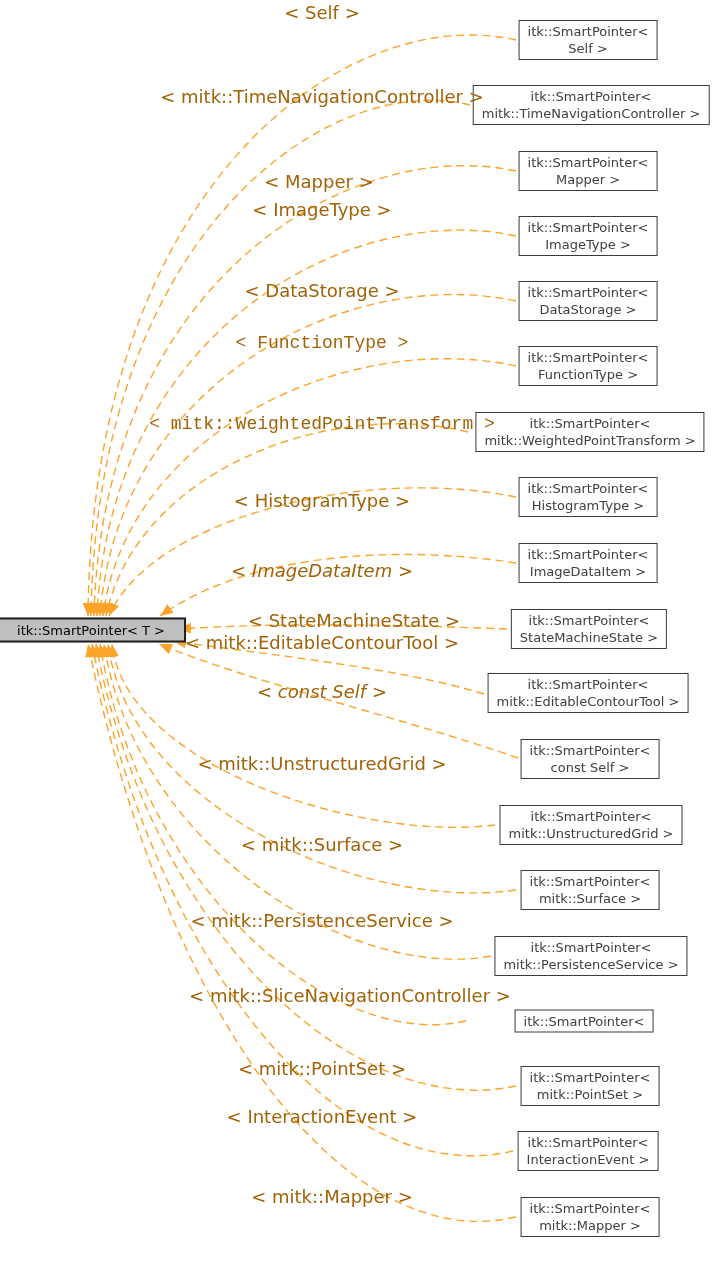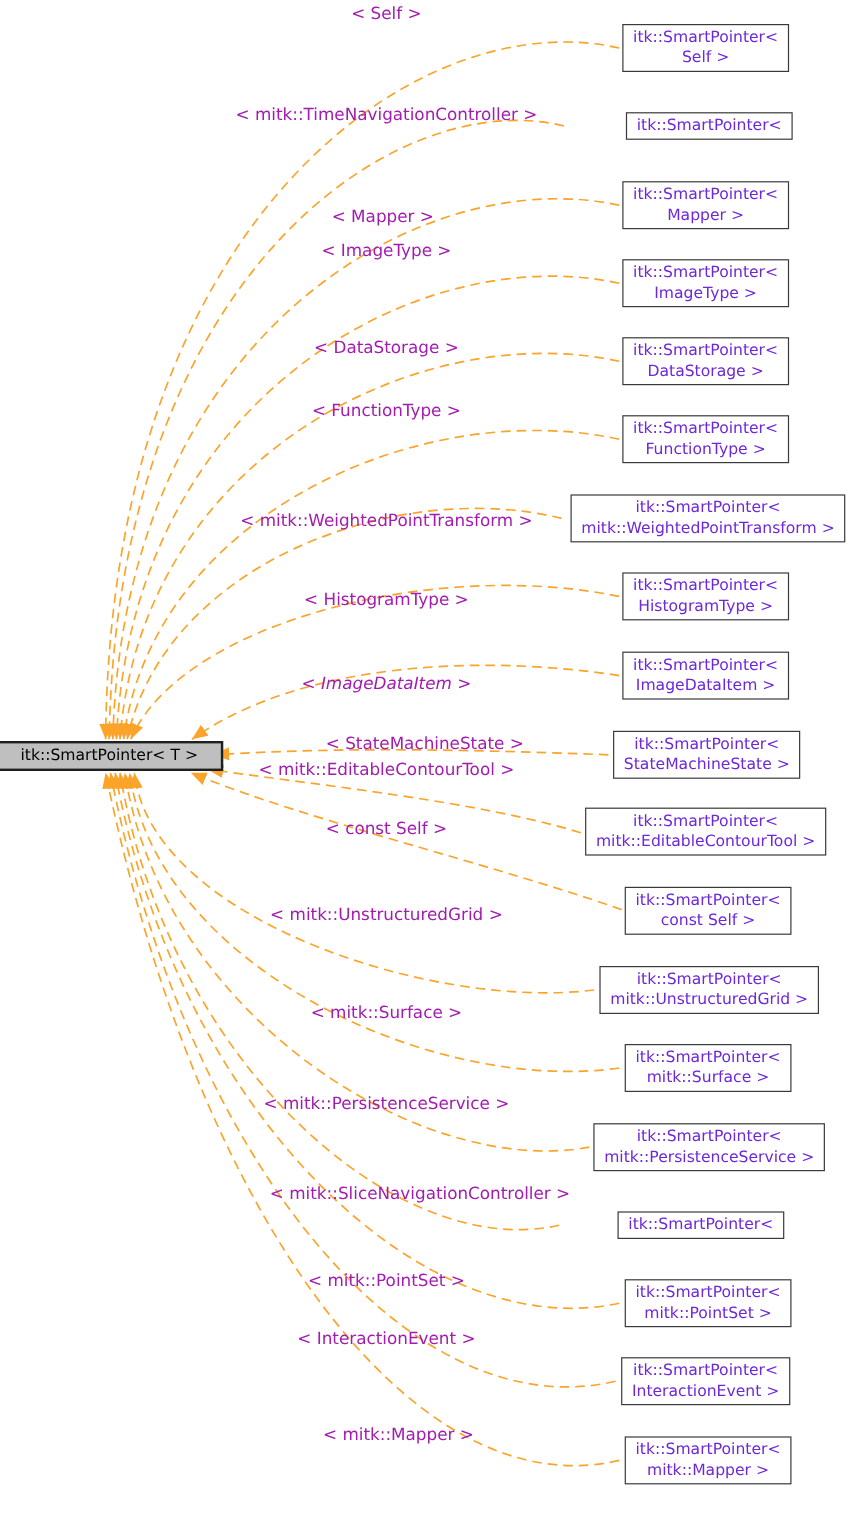--- a/index.html
+++ b/index.html
@@ -24,40 +24,40 @@
   }
   .node {
     position: absolute;
     transform: translate(-50%, -50%);
     background: #ffffff;
     border: 1.5px solid #3a3a3a;
     padding: 2px 8px;
     text-align: center;
     font-size: 13px;
     line-height: 17px;
-    color: #6d28d9;
+    color: #404040;
     white-space: nowrap;
   }
   .node span { display: block; }
   .main-node {
     position: absolute;
     transform: translate(-50%, -50%);
     background: #bfbfbf;
     border: 2px solid #1f1f1f;
     padding: 2px 19px;
     font-size: 13px;
     line-height: 17px;
     color: #000000;
     white-space: nowrap;
   }
   .edge-label {
     position: absolute;
     transform: translate(-50%, -50%);
-    font-size: 14px;
-    color: #a21caf;
+    font-size: 18px;
+    color: #a16207;
     white-space: nowrap;
   }
 </style>
 </head>
 <body>
 
 <div id="diagram">
 
   <svg id="edges-layer" viewBox="0 0 717 1264">
     <defs>
@@ -87,20 +87,21 @@
   </svg>
 
   <div class="main-node" style="left:91px; top:630px;">itk::SmartPointer&lt; T &gt;</div>
 
   <div class="node" style="left:588px; top:40px;">
     <span>itk::SmartPointer&lt;</span>
     <span>Self &gt;</span>
   </div>
   <div class="node" style="left:591px; top:105px;">
     <span>itk::SmartPointer&lt;</span>
+    <span>mitk::TimeNavigationController &gt;</span>
   </div>
   <div class="node" style="left:588px; top:171px;">
     <span>itk::SmartPointer&lt;</span>
     <span>Mapper &gt;</span>
   </div>
   <div class="node" style="left:588px; top:236px;">
     <span>itk::SmartPointer&lt;</span>
     <span>ImageType &gt;</span>
   </div>
   <div class="node" style="left:588px; top:301px;">
@@ -161,27 +162,27 @@
   <div class="node" style="left:590px; top:1217px;">
     <span>itk::SmartPointer&lt;</span>
     <span>mitk::Mapper &gt;</span>
   </div>
 
   <div class="edge-label" style="left:322px; top:12px;">&lt; Self &gt;</div>
   <div class="edge-label" style="left:322px; top:96px;">&lt; mitk::TimeNavigationController &gt;</div>
   <div class="edge-label" style="left:319px; top:157px;margin-top:24px;">&lt; Mapper &gt;</div>
   <div class="edge-label" style="left:322px; top:209px;">&lt; ImageType &gt;</div>
   <div class="edge-label" style="left:322px; top:290px;">&lt; DataStorage &gt;</div>
-  <div class="edge-label" style="left:322px; top:343px;">&lt; FunctionType &gt;</div>
-  <div class="edge-label" style="left:322px; top:434px;">&lt; mitk::WeightedPointTransform &gt;</div>
+  <div class="edge-label" style="left:322px; top:343px;font-family:Liberation Mono, monospace;">&lt; FunctionType &gt;</div>
+  <div class="edge-label" style="left:322px; top:424px;font-family:Liberation Mono, monospace;">&lt; mitk::WeightedPointTransform &gt;</div>
   <div class="edge-label" style="left:322px; top:500px;">&lt; HistogramType &gt;</div>
   <div class="edge-label" style="left:322px; top:570px;font-style:italic;">&lt; ImageDataItem &gt;</div>
   <div class="edge-label" style="left:322px; top:620px;margin-left:32px;">&lt; StateMachineState &gt;</div>
   <div class="edge-label" style="left:322px; top:642px;">&lt; mitk::EditableContourTool &gt;</div>
-  <div class="edge-label" style="left:322px; top:691px;">&lt; const Self &gt;</div>
+  <div class="edge-label" style="left:322px; top:691px;font-style:italic;">&lt; const Self &gt;</div>
   <div class="edge-label" style="left:322px; top:763px;">&lt; mitk::UnstructuredGrid &gt;</div>
   <div class="edge-label" style="left:322px; top:844px;">&lt; mitk::Surface &gt;</div>
   <div class="edge-label" style="left:322px; top:920px;text-align:center;">&lt; mitk::PersistenceService &gt;</div>
   <div class="edge-label" style="left:322px; top:995px;margin-left:28px;">&lt; mitk::SliceNavigationController &gt;</div>
   <div class="edge-label" style="left:322px; top:1068px;">&lt; mitk::PointSet &gt;</div>
   <div class="edge-label" style="left:322px; top:1116px;">&lt; InteractionEvent &gt;</div>
   <div class="edge-label" style="left:332px; top:1196px;text-align:center;">&lt; mitk::Mapper &gt;</div>
 
 </div>
 

